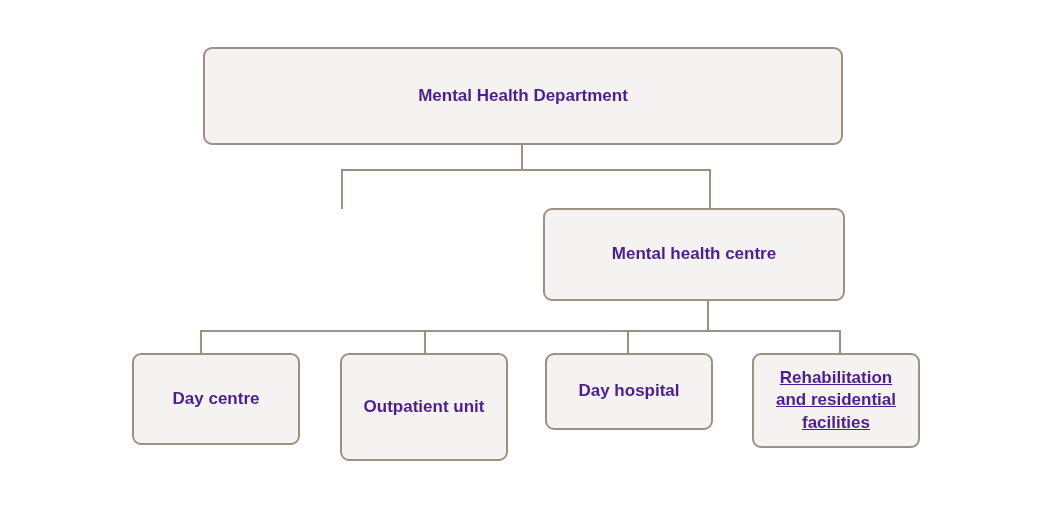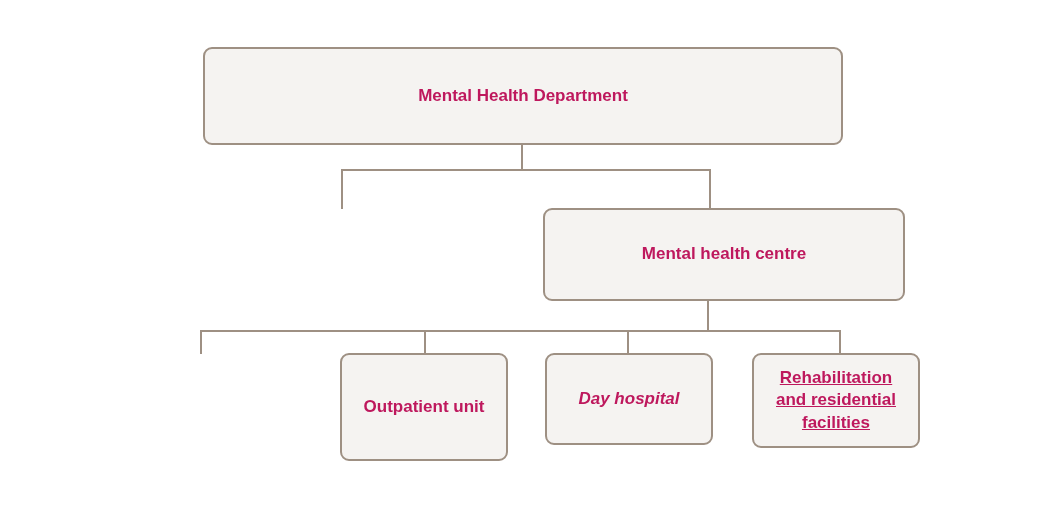--- a/index.html
+++ b/index.html
@@ -20,34 +20,34 @@
   .node {
     position: absolute;
     box-sizing: border-box;
     background: #f5f3f1;
     border: 2px solid #9e9083;
     border-radius: 9px;
     display: flex;
     align-items: center;
     justify-content: center;
     text-align: center;
-    color: #be185d;
+    color: #4c1d95;
     font-weight: bold;
     font-size: 17px;
     line-height: 1.3;
   }
   .node span { display: inline-block; }
 
   .box-root        { left: 203px; top: 47px;  width: 640px; height: 98px; }
   .box-acute       { left: 200px; top: 208px; width: 300px; height: 95px; }
   .box-acute span  { max-width: 170px; }
-  .box-mhc         { left: 543px; top: 208px; width: 362px; height: 93px; }
+  .box-mhc         { left: 543px; top: 208px; width: 302px; height: 93px; }
   .box-day-centre  { left: 132px; top: 353px; width: 168px; height: 92px; }
   .box-outpatient  { left: 340px; top: 353px; width: 168px; height: 108px; }
-  .box-day-hospital{ left: 545px; top: 353px; width: 168px; height: 92px; font-style: italic; }
+  .box-day-hospital{ left: 545px; top: 353px; width: 168px; height: 77px; }
   .box-rehab       { left: 752px; top: 353px; width: 168px; height: 95px; text-decoration: underline; }
   .box-rehab span  { max-width: 142px; }
 
   
   .connector { position: absolute; background: #9e9083; }
   .v1 { left: 521px; top: 145px; width: 2px;   height: 26px; }
   .h1 { left: 341px; top: 169px; width: 370px; height: 2px;  }
   .v2 { left: 341px; top: 169px; width: 2px;   height: 40px; }
   .v3 { left: 709px; top: 169px; width: 2px;   height: 40px; }
   .v4 { left: 707px; top: 300px; width: 2px;   height: 32px; }
@@ -74,20 +74,23 @@
   <div class="connector v8"></div>
 
   <div class="node box-root">
     <span>Mental Health Department</span>
   </div>
 
   <div class="node box-mhc">
     <span>Mental health centre</span>
   </div>
 
+  <div class="node box-day-centre">
+    <span>Day centre</span>
+  </div>
   <div class="node box-outpatient">
     <span>Outpatient unit</span>
   </div>
   <div class="node box-day-hospital">
     <span>Day hospital</span>
   </div>
   <div class="node box-rehab">
     <span>Rehabilitation and residential facilities</span>
   </div>
 

